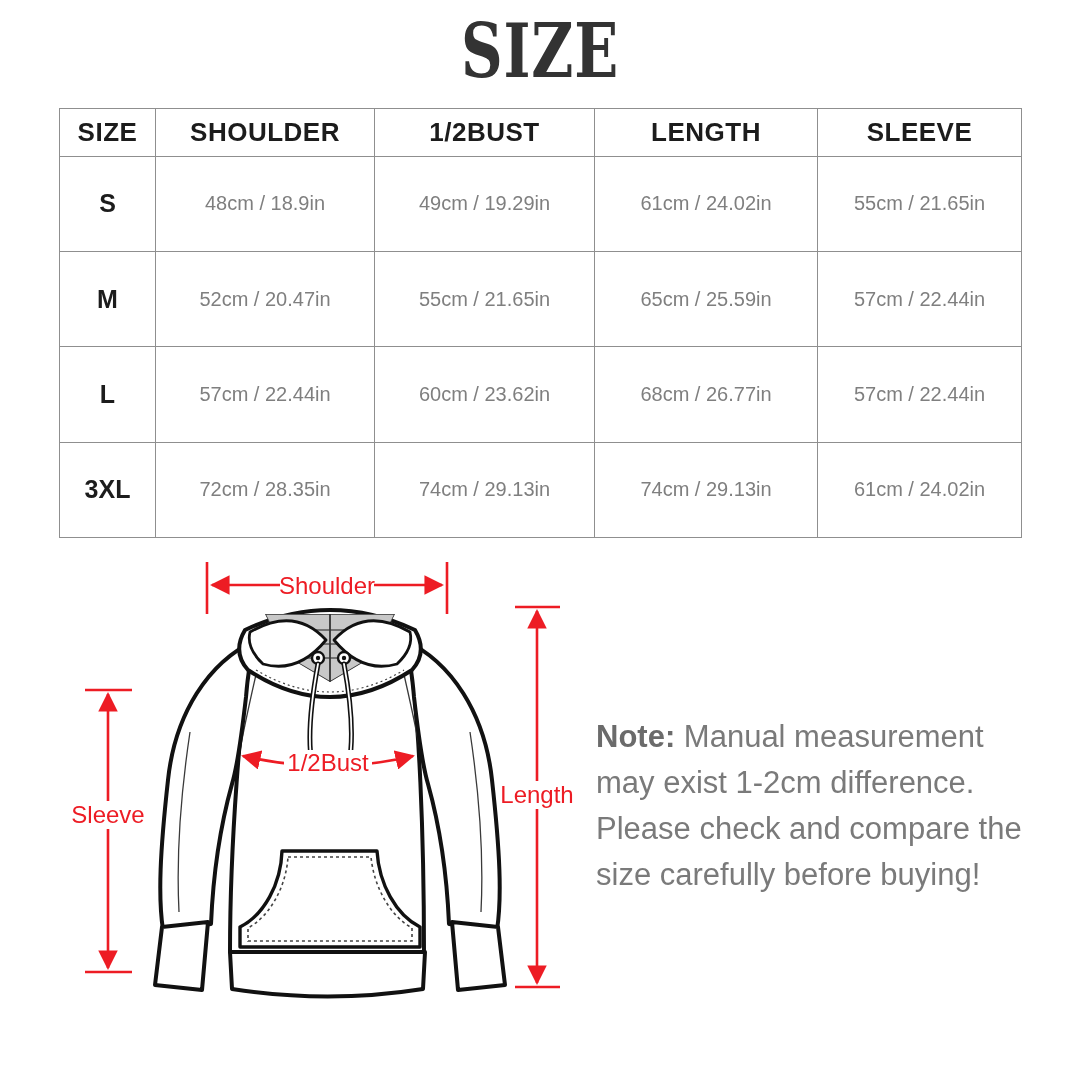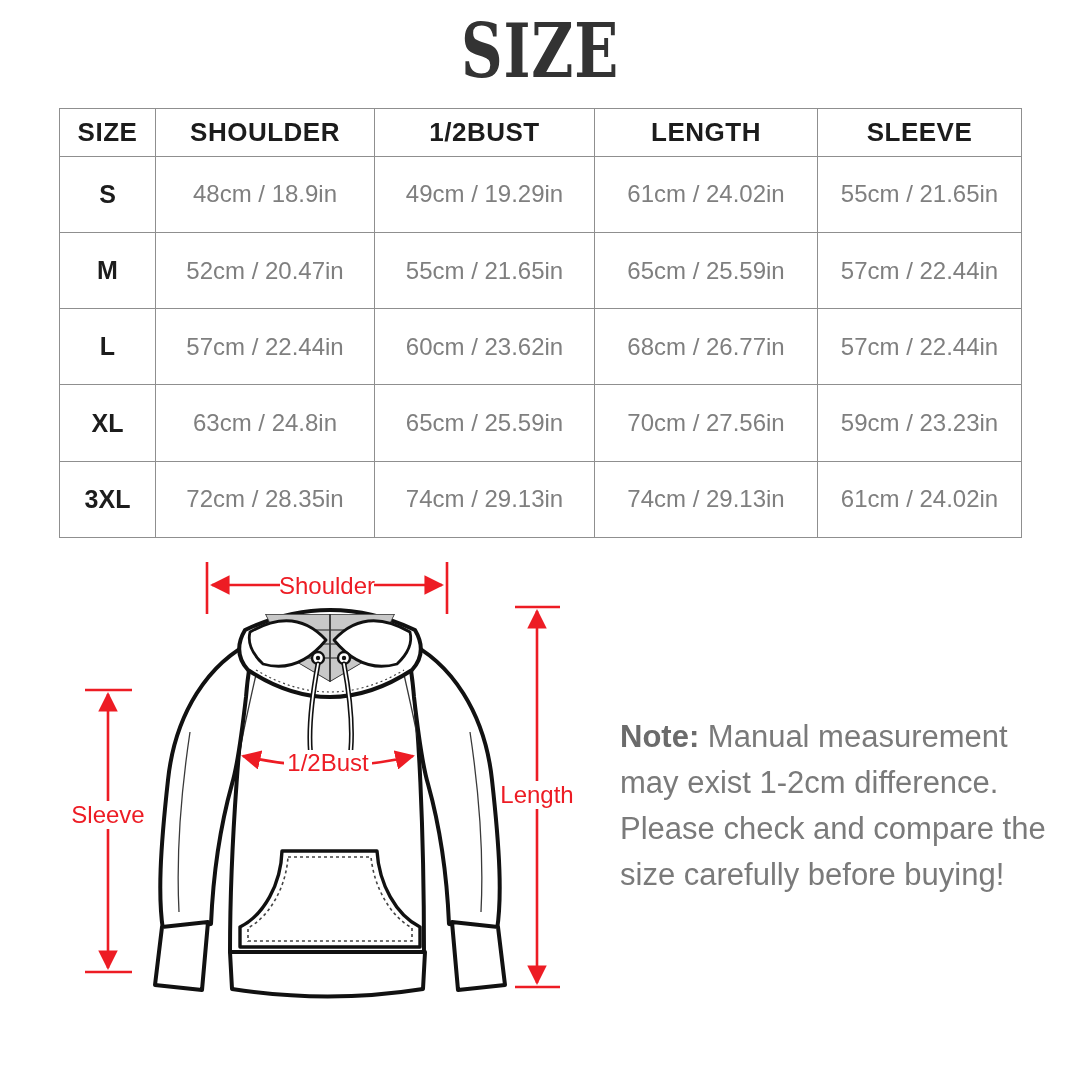--- a/index.html
+++ b/index.html
@@ -31,40 +31,40 @@
     border:1px solid var(--border);text-align:center;vertical-align:middle;
     padding:0;overflow:hidden;white-space:nowrap;
   }
   table.size-table thead th{
     font-size:26px;font-weight:bold;color:var(--head);letter-spacing:.5px;
   }
   table.size-table tbody th{
     font-size:25px;font-weight:bold;color:var(--head);
   }
   table.size-table tbody td{
-    font-size:24px;font-weight:normal;color:var(--cell);
+    font-size:20px;font-weight:normal;color:var(--cell);
   }
   table.size-table tr{height:47.7px;}
 
   .diagram{position:absolute;left:60px;top:552px;width:560px;height:474px;}
   .diagram svg{display:block;width:560px;height:474px;}
 
   .outline{fill:#ffffff;stroke:var(--ink);stroke-width:4;stroke-linejoin:round;}
   .crease{fill:none;stroke:#3a3a3a;stroke-width:1.3;}
   .stitch{fill:none;stroke:#444444;stroke-width:1.6;stroke-dasharray:3 3;}
   .hoodfill{stroke:#333333;stroke-width:1.5;}
   .hoodline{fill:none;stroke:#555555;stroke-width:1.3;}
   .cord{fill:none;stroke:var(--ink);stroke-width:5;stroke-linecap:round;}
   .cord-core{fill:none;stroke:#ffffff;stroke-width:1.8;stroke-linecap:round;}
   .redline{fill:none;stroke:var(--red);stroke-width:2.6;}
   .redtext{fill:var(--red);font-family:"Liberation Sans",sans-serif;font-size:24px;}
   .labelbg{fill:#ffffff;}
 
   .note{
-    position:absolute;left:620px;top:714px;width:445px;
+    position:absolute;left:596px;top:714px;width:445px;
     font-size:31px;line-height:46px;color:var(--note);
   }
   .note b{color:#6b6b6b;font-weight:bold;}
 </style>
 </head>
 <body>
 
 <div class="stage">
 
   <div class="title">SIZE</div>
@@ -104,27 +104,20 @@
     </tr>
 
     <tr>
       <th>L</th>
       <td>57cm / 22.44in</td>
       <td>60cm / 23.62in</td>
       <td>68cm / 26.77in</td>
       <td>57cm / 22.44in</td>
     </tr>
 
-    <tr>
-      <th>XL</th>
-      <td>63cm / 24.8in</td>
-      <td>65cm / 25.59in</td>
-      <td>70cm / 27.56in</td>
-      <td>59cm / 23.23in</td>
-    </tr>
 
 
     <tr>
       <th>3XL</th>
       <td>72cm / 28.35in</td>
       <td>74cm / 29.13in</td>
       <td>74cm / 29.13in</td>
       <td>61cm / 24.02in</td>
     </tr>
 

